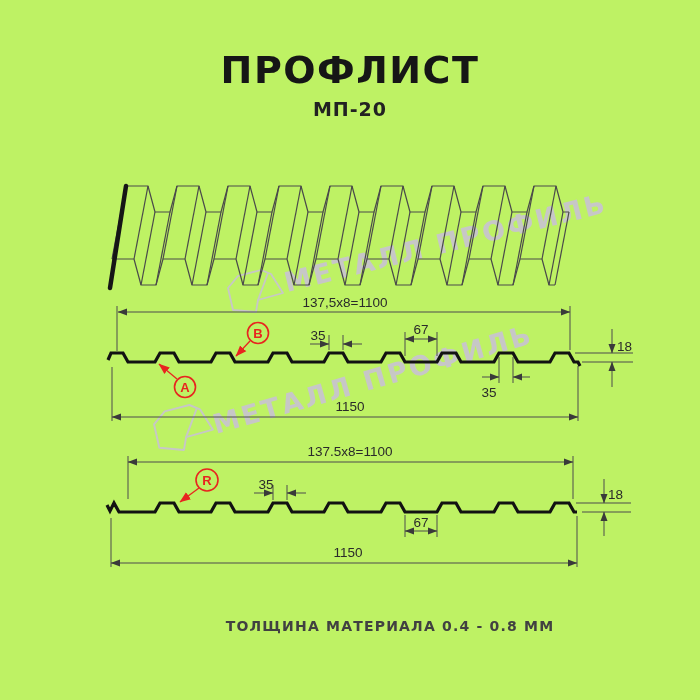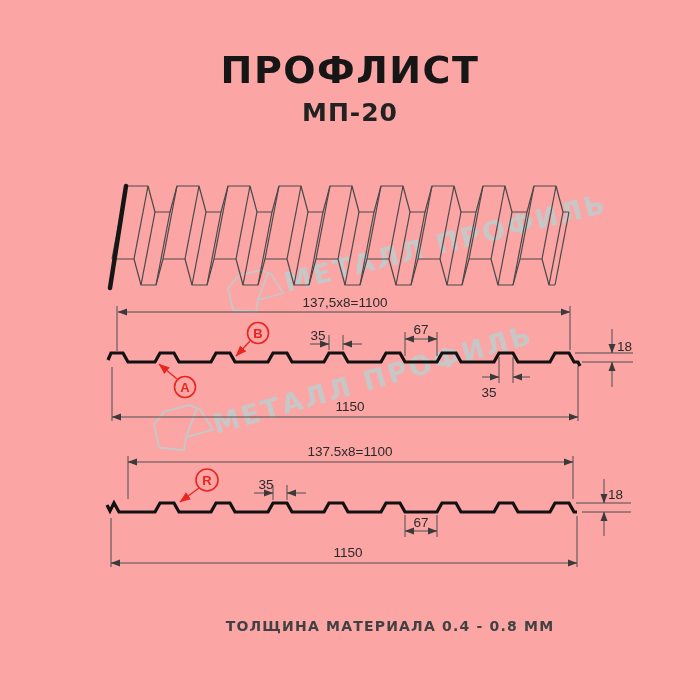--- a/index.html
+++ b/index.html
@@ -1,22 +1,22 @@
 <!DOCTYPE html>
 <html><head>
 <meta charset="utf-8">
 <style>
   html,body{margin:0;padding:0;background:#ffffff;}
-  .page{position:relative;width:700px;height:700px;background:#fca5a5;overflow:hidden;
+  .page{position:relative;width:700px;height:700px;background:#bef264;overflow:hidden;
         font-family:"Liberation Sans",sans-serif;}
   .title{position:absolute;top:48px;left:0;width:700px;text-align:center;
          font-family:"DejaVu Sans",sans-serif;font-size:38px;font-weight:800;
          letter-spacing:1.5px;color:#161616;}
   .subtitle{position:absolute;top:98px;left:0;width:700px;text-align:center;
-         font-family:"DejaVu Sans",sans-serif;font-size:25px;font-weight:700;
+         font-family:"DejaVu Sans",sans-serif;font-size:19px;font-weight:700;
          letter-spacing:1px;color:#222;}
   .footer{position:absolute;top:618px;left:0;width:700px;text-align:center;
          font-family:"DejaVu Sans",sans-serif;font-size:14px;font-weight:700;
          letter-spacing:1.2px;color:#414141;padding-left:40px;}
   svg{position:absolute;top:0;left:0;}
   .profile{fill:none;stroke:#121212;stroke-width:3.2;stroke-linejoin:miter;}
   .dim{stroke:#4d4d4d;stroke-width:1;fill:none;}
   .w3{fill:none;stroke:#4a4a4a;stroke-width:1.2;stroke-linejoin:round;}
   .edge3d{stroke:#161616;stroke-width:4.5;stroke-linecap:round;}
   .dimtxt{font-family:"Liberation Sans",sans-serif;font-size:13.5px;fill:#2a2a2a;}

